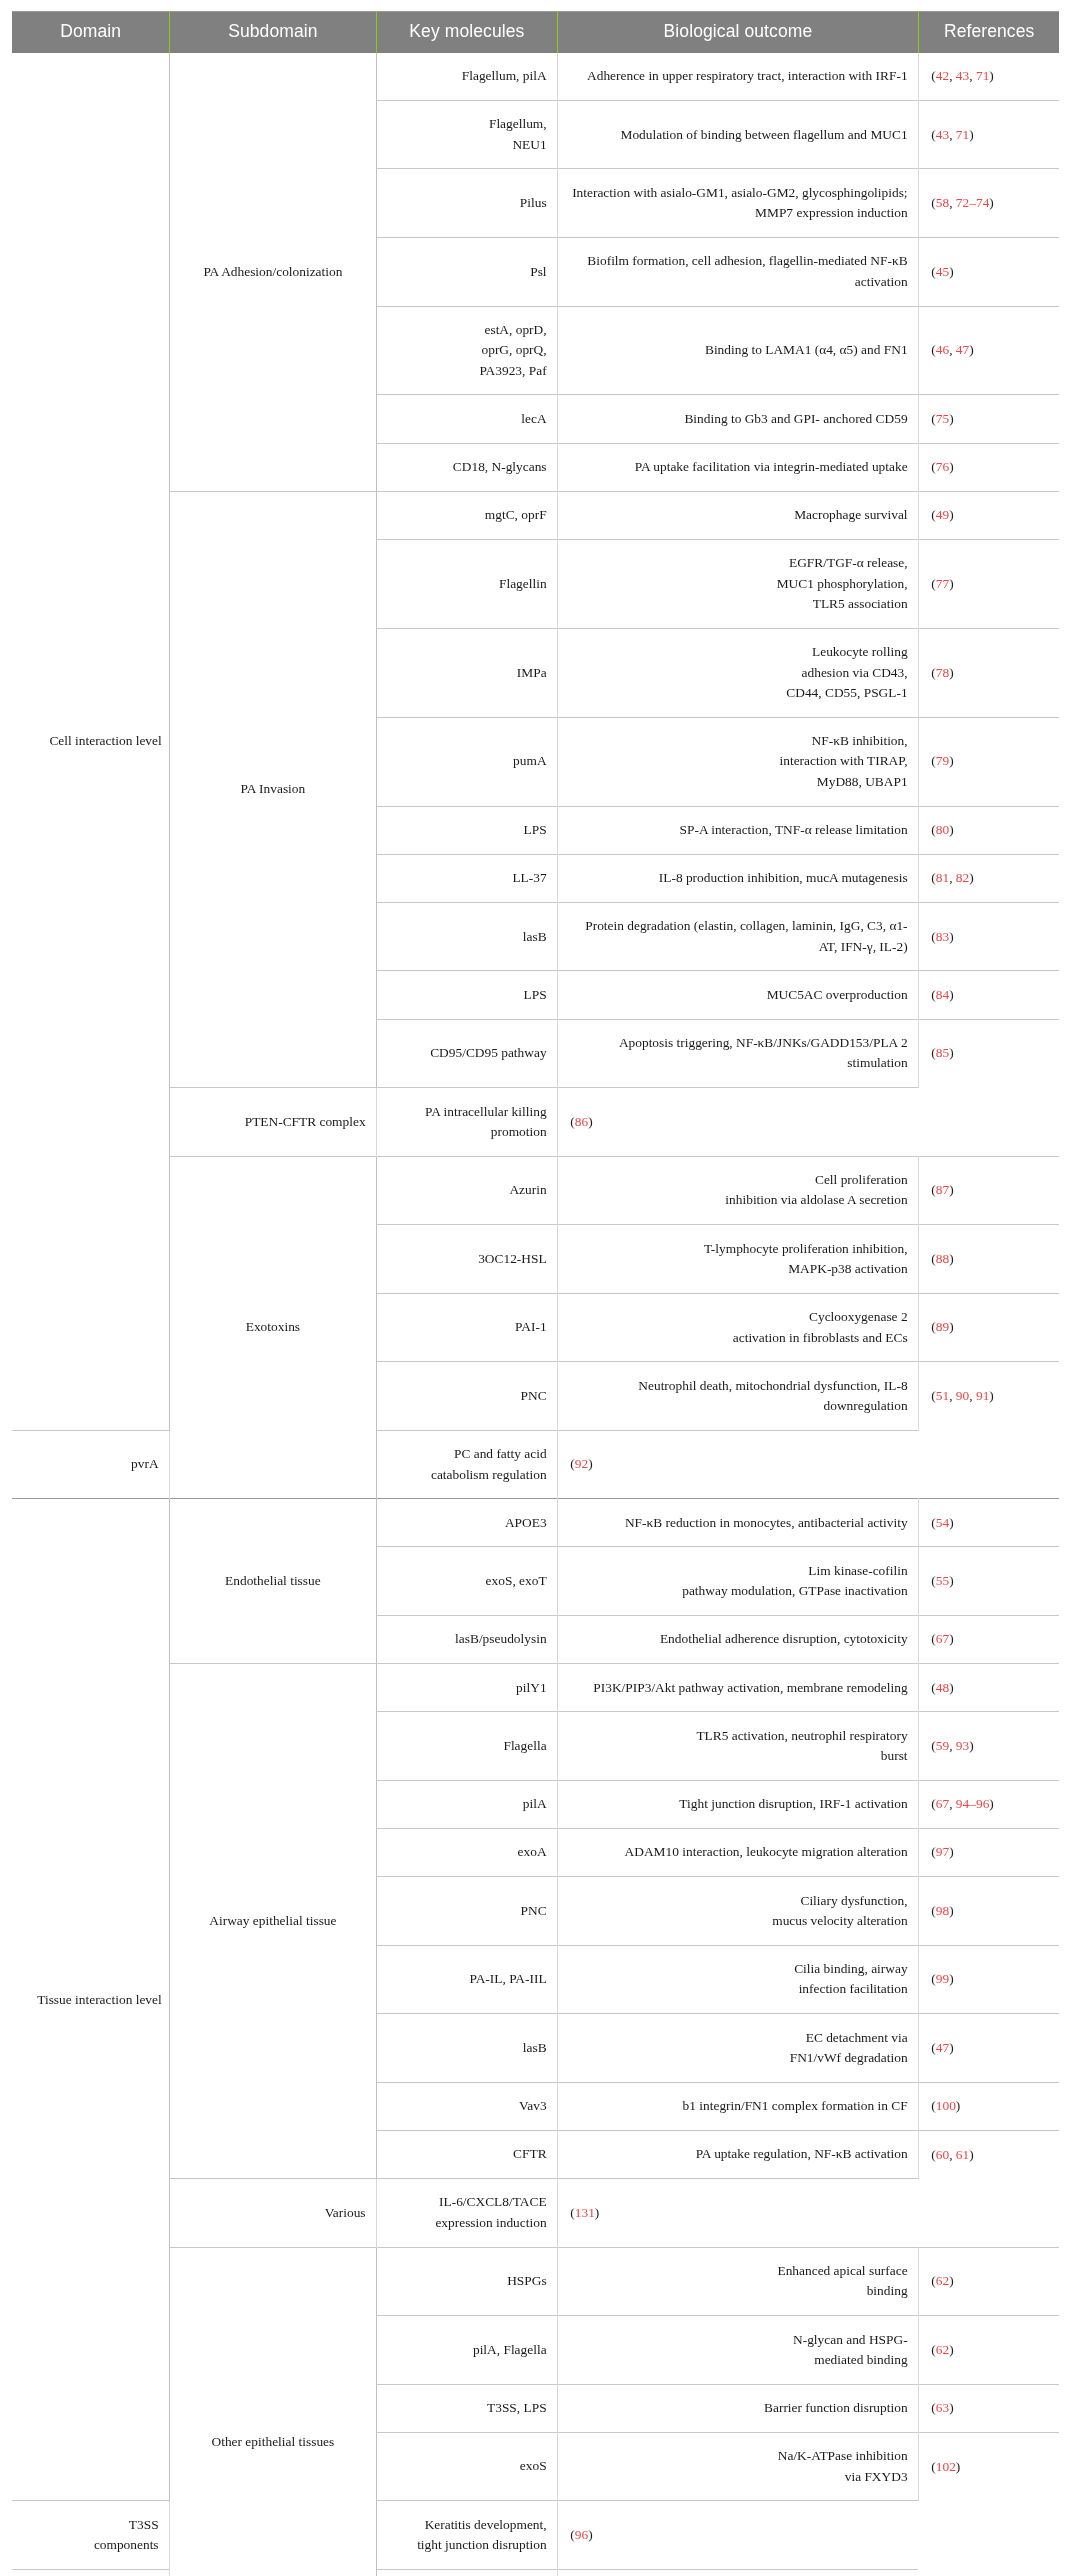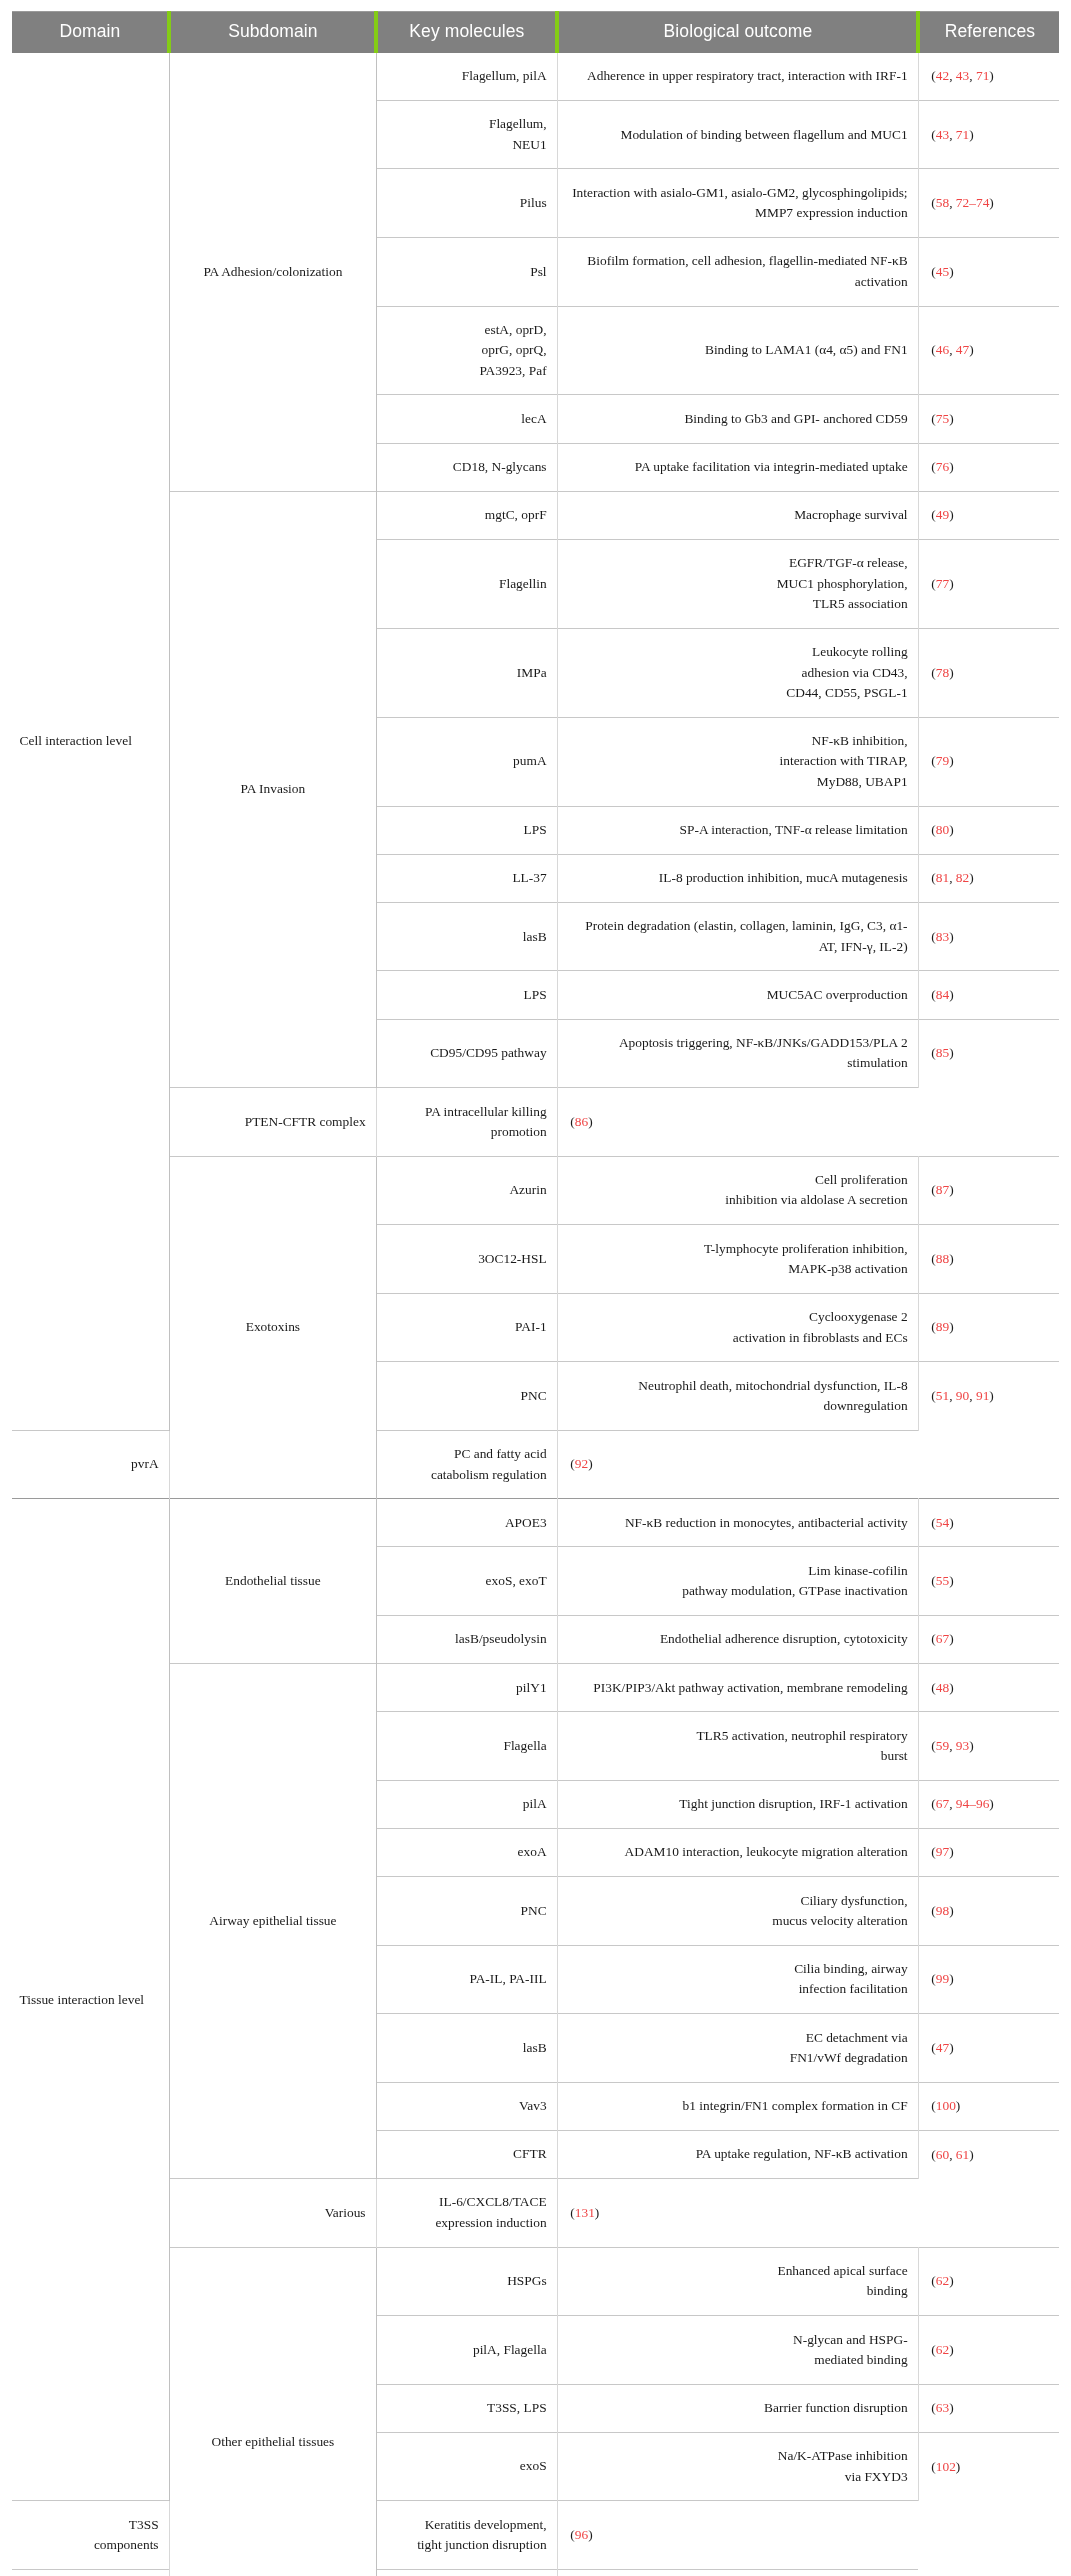--- a/index.html
+++ b/index.html
@@ -33,42 +33,42 @@
 
   thead th {
     background: #808080;
     color: #ffffff;
     font-family: "Liberation Sans", "DejaVu Sans", sans-serif;
     font-weight: 400;
     font-size: 17.5px;
     line-height: 1.25;
     text-align: center;
     padding: 8.8px 7.2px 9.8px 7.2px;
-    border-right: 4px solid #84cc16;
+    border-right: 1px solid #84cc16;
     vertical-align: middle;
     letter-spacing: 0.1px;
   }
   thead th:last-child { border-right: none; }
 
   tbody td {
     font-size: 13.4px;
     line-height: 1.52;
     padding: 13.4px 10.3px 13.4px 11.3px;
     vertical-align: middle;
     border-top: 1px solid #c8c8c8;
     border-right: 1px solid #d8d8d8;
     background: #ffffff;
     word-wrap: break-word;
     overflow-wrap: break-word;
   }
   tbody td:last-child { border-right: none; }
   tbody tr:first-child > td { border-top: none; }
 
   td.col-domain {
-    text-align: left;
+    text-align: right;
     border-right: 1px solid #c0c0c0;
     padding-left: 7.2px;
     padding-right: 7.2px;
   }
   td.col-subdomain {
     text-align: center;
     border-right: 1px solid #c0c0c0;
     padding-left: 7.2px;
     padding-right: 7.2px;
   }

